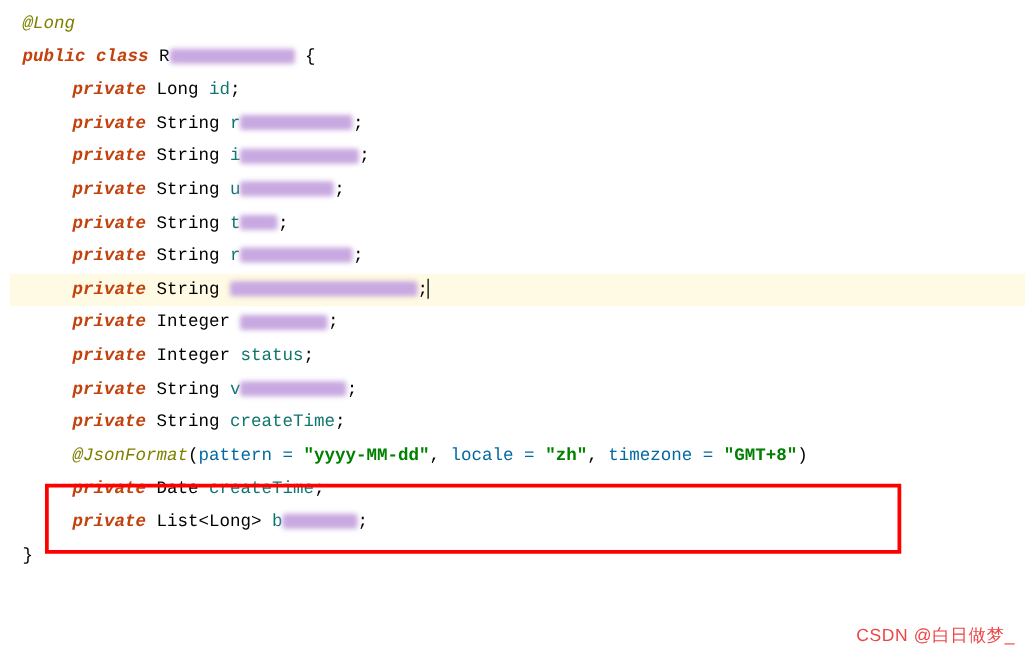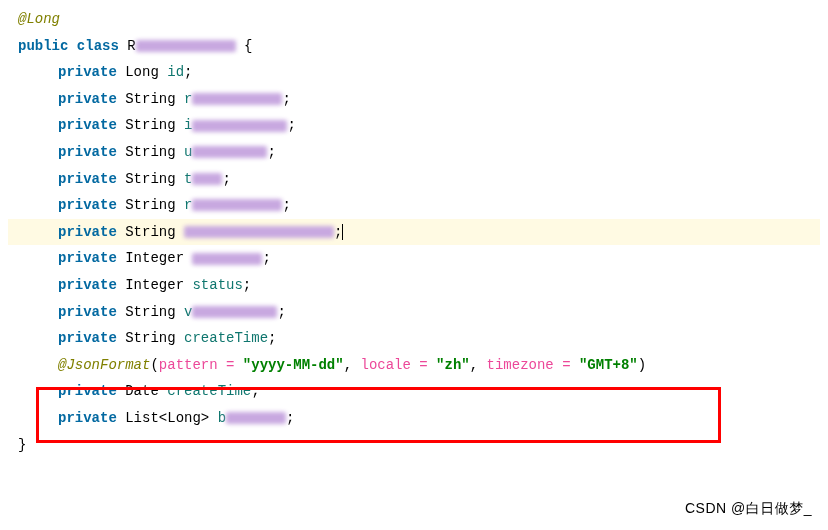--- a/index.html
+++ b/index.html
@@ -8,25 +8,25 @@
       font-size: 14px;
       background: #ffffff;
       width: 828px;
       height: 530px;
       position: relative;
       padding: 6px 8px;
       line-height: 1.9;
       color: #000000;
     }
     .annotation { color: #808000; font-style: italic; }
-    .keyword { color: #0369a1; font-weight: bold; }
+    .keyword { color: #c2410c; font-weight: bold; font-style: italic; }
     .type { color: #000000; }
     .ident { color: #0f766e; }
     .string { color: #008000; font-weight: bold; }
-    .param { color: #ec4899; text-align: right; }
+    .param { color: #0369a1; text-align: right; }
     .plain { color: #000000; }
     .line { white-space: pre; padding-left: 10px; }
     .indent1 { padding-left: 50px; }
     .highlight-line { background: #fffae3; }
     .blur {
       display: inline-block;
       background: #c8a8e0;
       color: transparent;
       filter: blur(2px);
       border-radius: 2px;
@@ -45,21 +45,21 @@
       left: 36px;
       top: 387px;
       width: 685px;
       height: 56px;
       pointer-events: none;
     }
     .watermark {
       position: absolute;
       right: 16px;
       bottom: 8px;
-      color: #000000;
+      color: #ef4444;
       font-family: sans-serif;
       font-size: 14px;
       letter-spacing: 0.5px;
     }
   </style>
 </head>
 <body>
 
 <div class="line"><span class="annotation">@Long</span></div>
 

